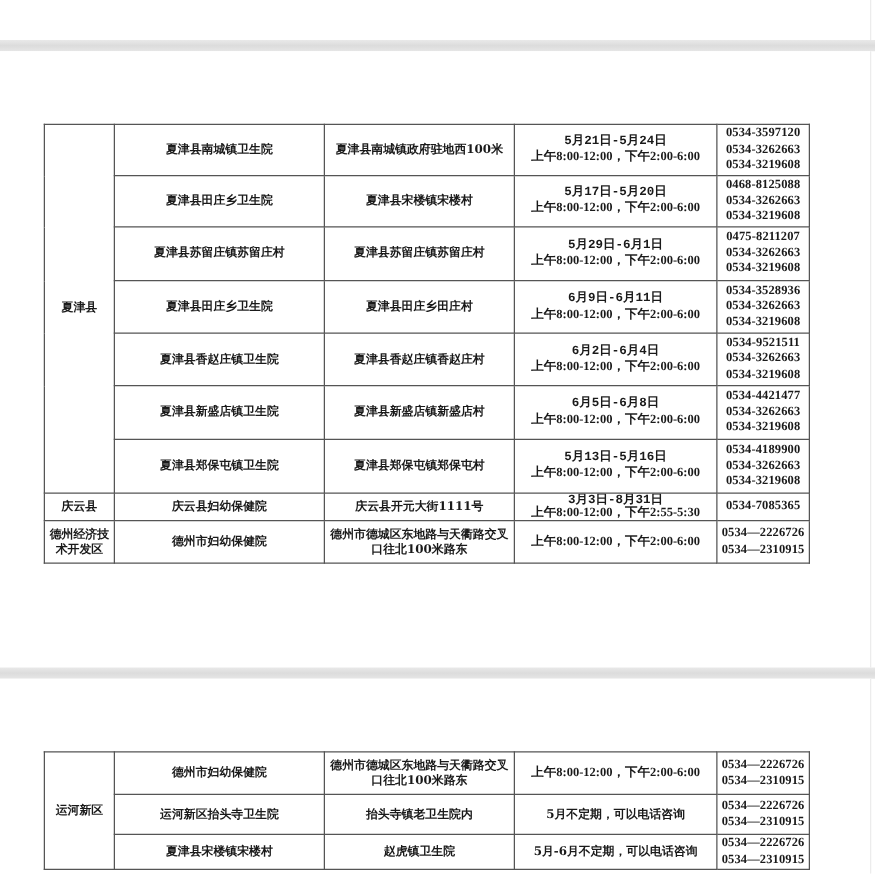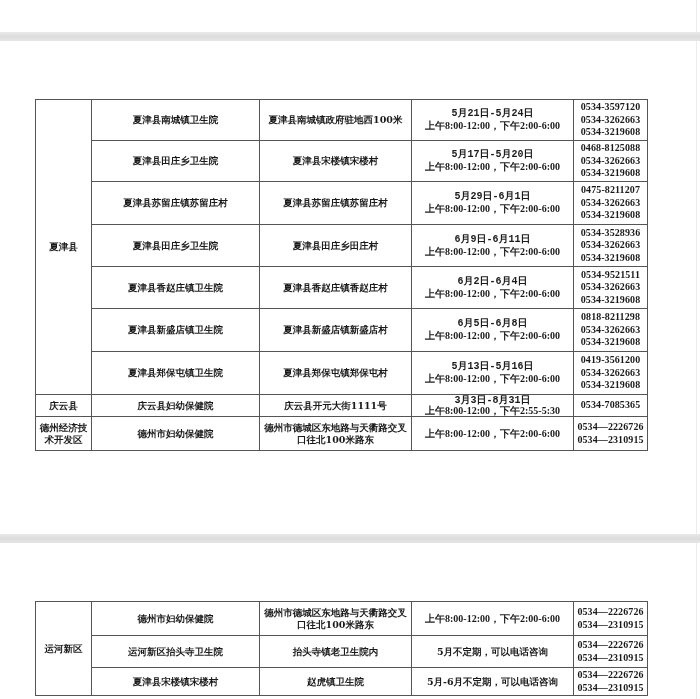--- a/index.html
+++ b/index.html
@@ -114,34 +114,34 @@
         </td>
     </tr>
     <tr style="height:43px;">
       <td>夏津县新盛店镇卫生院</td>
       <td>夏津县新盛店镇新盛店村</td>
       <td class="hours">
           <div class="date">6月5日-6月8日</div>
           <div class="time">上午8:00-12:00，下午2:00-6:00</div>
         </td>
       <td class="phones">
-          <div>0818-8211298</div>
+          <div>0534-4421477</div>
           <div>0534-3262663</div>
           <div>0534-3219608</div>
         </td>
     </tr>
     <tr style="height:43px;">
       <td>夏津县郑保屯镇卫生院</td>
       <td>夏津县郑保屯镇郑保屯村</td>
       <td class="hours">
           <div class="date">5月13日-5月16日</div>
           <div class="time">上午8:00-12:00，下午2:00-6:00</div>
         </td>
       <td class="phones">
-          <div>0419-3561200</div>
+          <div>0534-4189900</div>
           <div>0534-3262663</div>
           <div>0534-3219608</div>
         </td>
     </tr>
     <tr style="height:22px;">
       <td>庆云县</td>
       <td>庆云县妇幼保健院</td>
       <td>庆云县开元大街1111号</td>
       <td class="hours" style="line-height:10px;">
           <div class="date">3月3日-8月31日</div>

